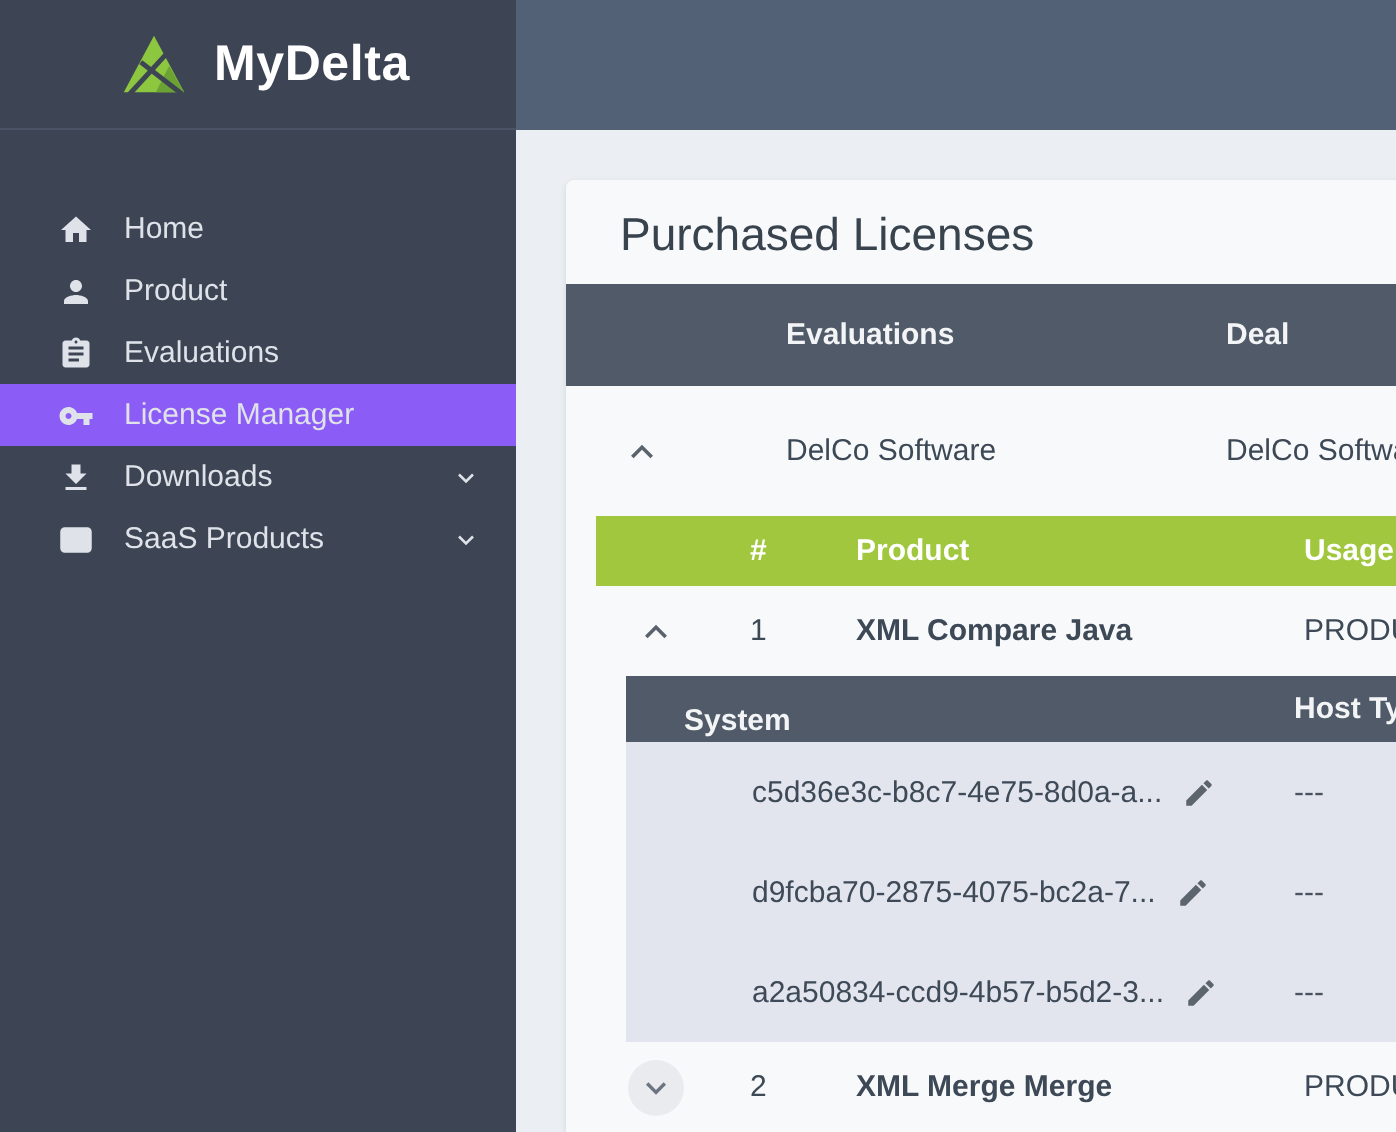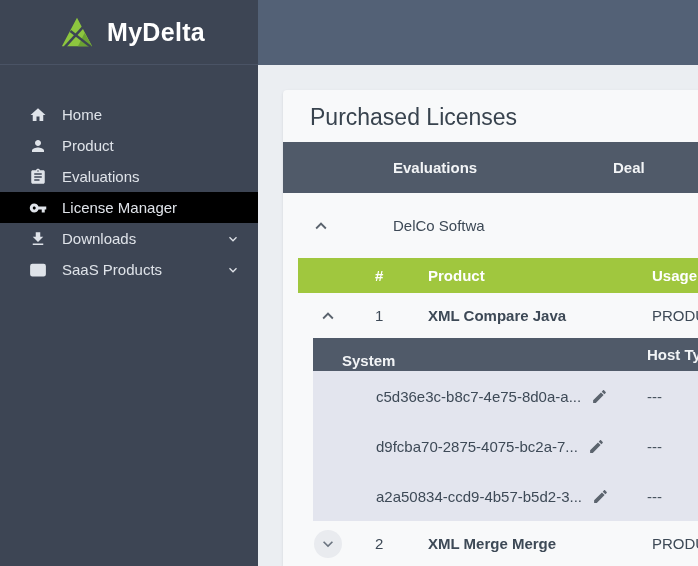--- a/index.html
+++ b/index.html
@@ -22,21 +22,21 @@
   }
   .logo-svg { width:34px; height:34px; margin-right:13px; }
   .brand-name { color:#ffffff; font-size:25px; font-weight:700; letter-spacing:.3px; }
 
   .nav { margin-top:34px; }
   .nav-item {
     height:31px; display:flex; align-items:center;
     padding:0 18px 0 28px; cursor:pointer;
     color:#dfe3e9; font-size:15px; font-weight:400;
   }
-  .nav-item.active { background:#000000; }
+  .nav-item.active { background:#8b5cf6; }
   .nav-icon { width:20px; height:20px; margin-right:14px; flex:0 0 auto;
     display:flex; align-items:center; justify-content:center; }
   .nav-icon svg { width:18px; height:18px; fill:#dfe3e9; }
   .nav-caret { margin-left:auto; display:flex; }
   .nav-caret svg { width:14px; height:14px; stroke:#dfe3e9; fill:none; stroke-width:2.2; }
 
   
   .main { position:absolute; left:258px; top:0; width:440px; height:406px; }
   .topbar { height:65px; background:#536176; }
   .content { height:501px; background:#ebeef2; }
@@ -200,20 +200,21 @@
       </div>
 
       <div class="lic-row">
         <div class="expander-cell">
           <span class="chev">
             <svg viewBox="0 0 24 24">
                 <path d="M7.41 15.41L12 10.83l4.59 4.58L18 14l-6-6-6 6z"></path>
               </svg>
           </span>
         </div>
+        <div class="cell">DelCo Software</div>
         <div class="cell">DelCo Softwa</div>
       </div>
 
       <div class="prod-table">
         <div class="prod-header">
           <div></div>
           <div class="c-num">#</div>
           <div class="c-prod">Product</div>
           <div class="c-usage">Usage</div>
         </div>

